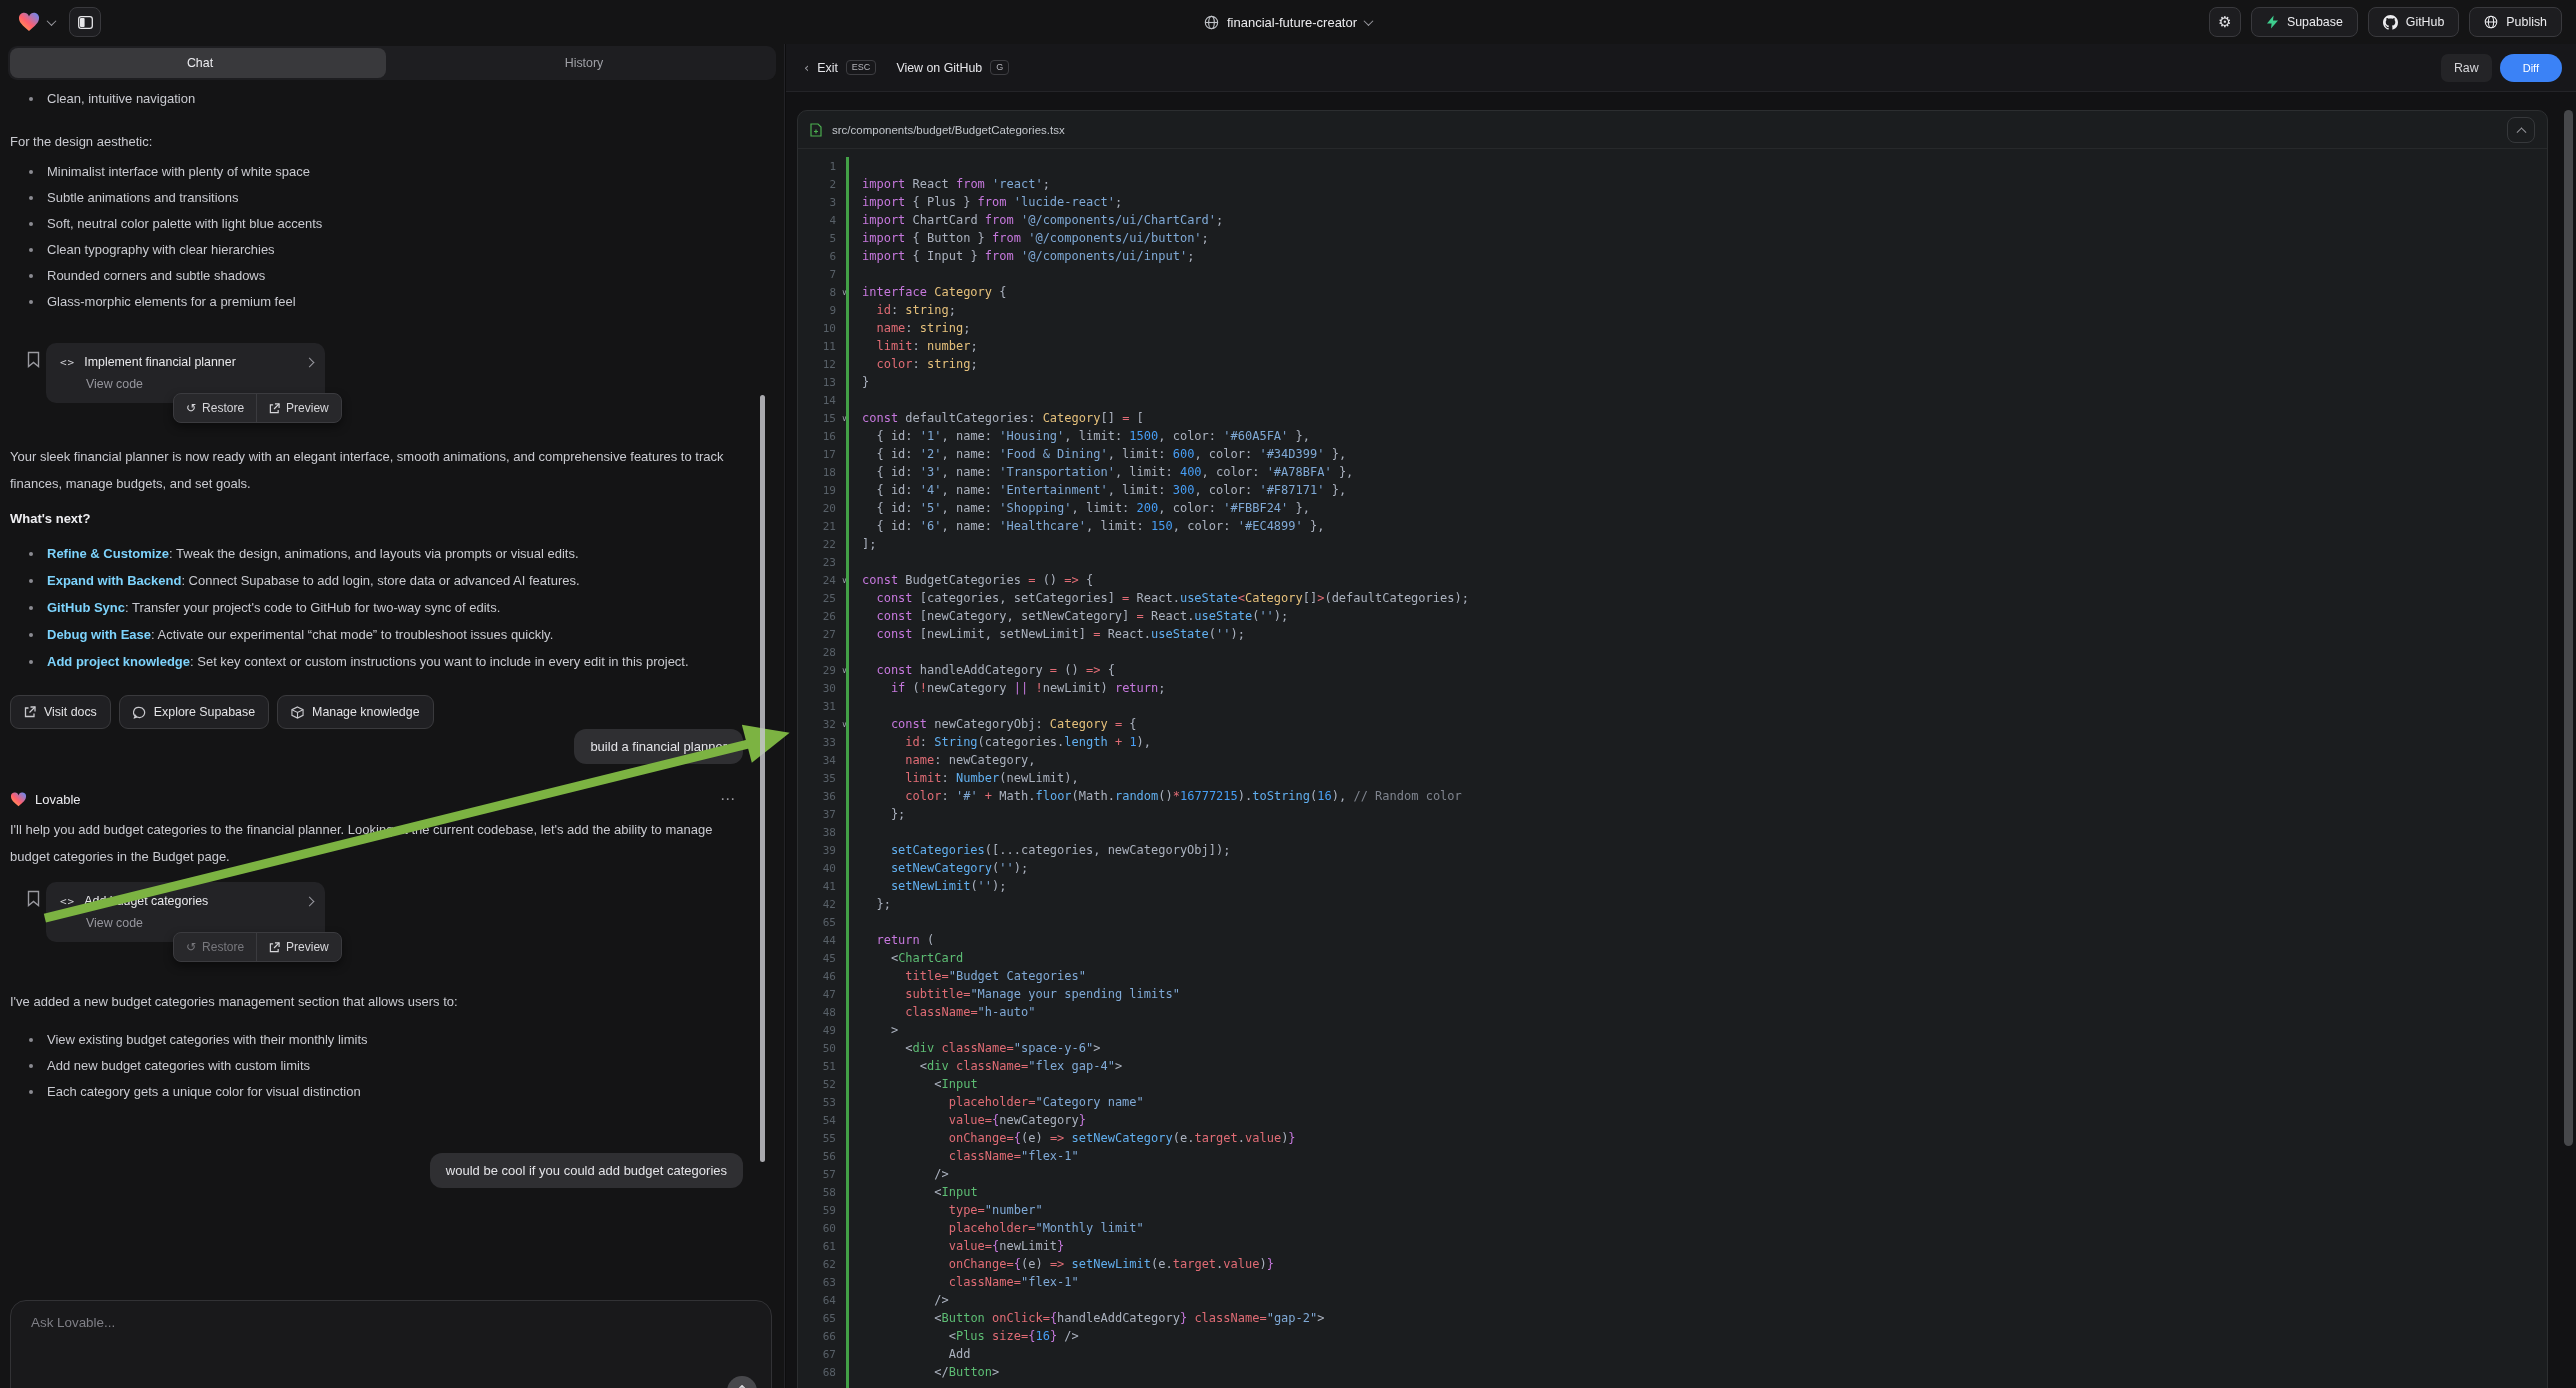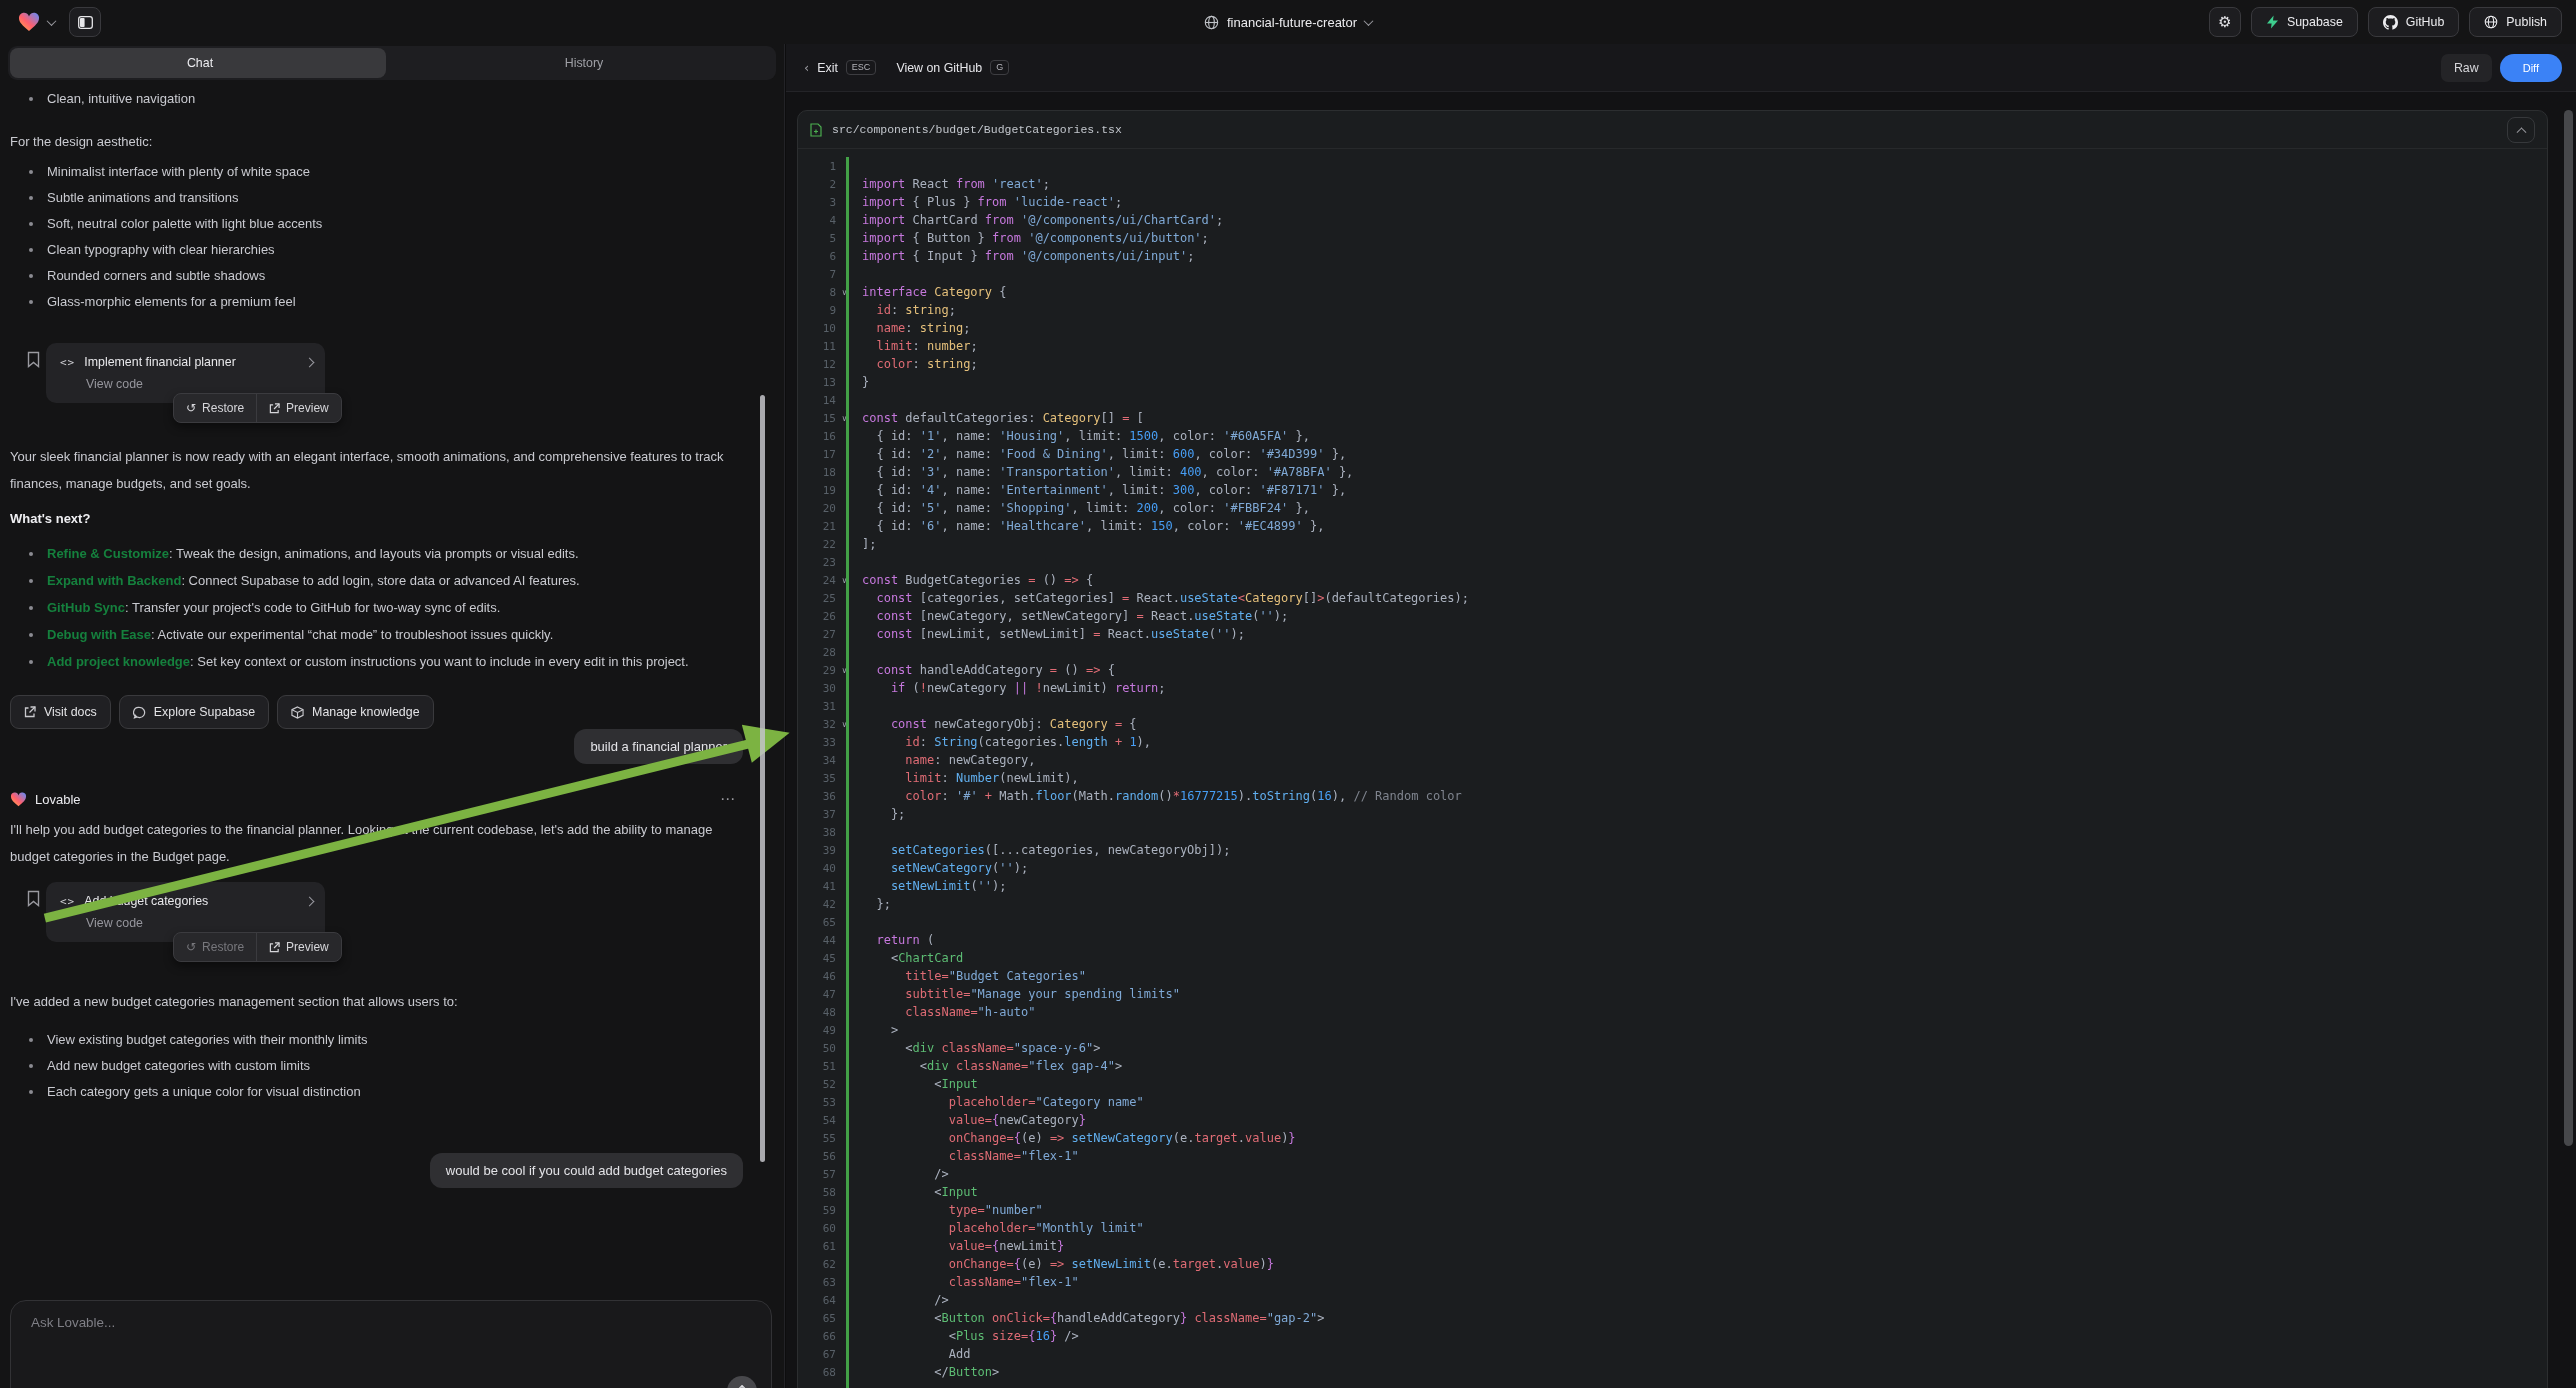--- a/index.html
+++ b/index.html
@@ -26,21 +26,21 @@
   .chat-panel{position:absolute;left:0;top:44px;width:785px;bottom:0;background:#141415;border-right:1px solid #232327}
   .tabs{margin:2px 8px 0 8px;height:34px;background:#1e1e21;border-radius:9px;position:relative;display:flex}
   .tab{flex:1;display:flex;align-items:center;justify-content:center;font-size:12.4px;color:#9fa0a6;z-index:2;cursor:pointer}
   .tab.active{color:#ececf0}
   .tab-pill{position:absolute;left:2px;top:2px;bottom:2px;width:376px;background:#39393c;border-radius:8px;z-index:1}
   .chat-scroll{position:absolute;left:0;top:40px;width:785px;bottom:90px;padding:2px 30px 0 10px;overflow:hidden}
   .bullet-row{display:flex;align-items:flex-start;line-height:26px;font-size:13px;color:#c9cad0}
   .bullet-row .dot{width:4px;height:4px;border-radius:50%;background:#8b8b92;margin:11px 14px 0 19px;flex:none}
   .para{font-size:13px;line-height:27px;color:#c9cad0}
   .bold-head{font-size:13px;font-weight:bold;color:#efeff2}
-  .bt b{color:#15803d}
+  .bt b{color:#7dd3fc}
   
   .card-row{display:flex;align-items:flex-start;position:relative}
   .bm{margin:8px 6px 0 17px;flex:none}
   .action-card{width:279px;background:#232326;border-radius:10px;position:relative}
   .ac-top{display:flex;align-items:center;gap:9px;padding:12px 12px 4px 14px}
   .ac-code{font-family:"DejaVu Sans Mono",monospace;font-size:11px;color:#cfcfd4;letter-spacing:1px}
   .ac-title{font-size:12.4px;color:#e8e8eb;flex:1}
   .ac-view{font-size:12.4px;color:#96969d;padding:4px 0 12px 40px;cursor:pointer}
   .hoverpill{position:absolute;left:127px;bottom:-20px;height:30px;background:#28282b;border:1px solid #3b3b3f;border-radius:8px;display:flex;align-items:center;box-shadow:0 4px 10px rgba(0,0,0,.45);z-index:5}
   .hp-item{display:flex;align-items:center;gap:6px;padding:0 12px;font-size:12px;color:#d6d6da;cursor:pointer;white-space:nowrap}
@@ -60,21 +60,21 @@
   .sendbtn{position:absolute;right:14px;bottom:12px;width:30px;height:30px;border-radius:50%;background:#48484c;display:flex;align-items:center;justify-content:center;color:#d9d9dd;font-size:15px;cursor:pointer}
   
   .code-panel{position:absolute;left:786px;top:44px;right:0;bottom:0;background:#121214}
   .code-header{position:absolute;left:0;top:0;right:0;height:48px;background:#17171a;border-bottom:1px solid #242428;display:flex;align-items:center;padding:0 14px 0 18px}
   .hdr-item{display:flex;align-items:center;gap:8px;font-size:12.4px;color:#e6e6ea;cursor:pointer}
   .keycap{border:1px solid #3d3d41;border-radius:4px;font-size:9px;color:#b4b4ba;padding:2px 5px;line-height:1}
   .rawbtn{height:28px;border-radius:7px;background:#242427;color:#d6d6da;font-size:12.4px;display:flex;align-items:center;padding:0 13px;cursor:pointer}
   .diffbtn{height:28px;border-radius:14px;background:var(--accent-blue);color:#fff;font-size:11px;display:flex;align-items:center;padding:0 23px;margin-left:8px;cursor:pointer}
   .file-card{position:absolute;left:11px;top:66px;width:1751px;height:1294px;background:#1b1d1f;border:1px solid #2c2e30;border-radius:10px;overflow:hidden}
   .file-bar{height:38px;border-bottom:1px solid #27292b;display:flex;align-items:center;gap:10px;padding:0 12px}
-  .file-path{font-family:Liberation Mono, monospace;font-size:11.5px;color:#c2c6cc;flex:1}
+  .file-path{font-family:Liberation Sans, sans-serif;font-size:11.5px;color:#c2c6cc;flex:1}
   .collapsebtn{width:28px;height:26px;border:1px solid #36383b;border-radius:8px;display:flex;align-items:center;justify-content:center;cursor:pointer}
   .code-area{position:absolute;left:0;top:38px;right:0;bottom:0;padding:8px 0 0 10px}
   .diffbar{position:absolute;left:48px;top:8px;width:2.5px;height:1243px;background:var(--diff-added-green)}
   .cl{white-space:pre;height:18px;line-height:18px;font-family:"DejaVu Sans Mono",monospace;font-size:12px}
   .ln{display:inline-block;width:28px;text-align:right;color:#586068;font-size:11px}
   .fold{display:inline-block;width:17px;text-align:center;color:#9aa0aa;font-size:8px;vertical-align:1px;font-family:"DejaVu Sans",sans-serif}
   .codetext{padding-left:9px}
   .tk-k{color:#c678dd}.tk-i{color:#abb2bf}.tk-f{color:#61afef}.tk-s{color:#7fa9d6}
   .tk-n{color:#479ef5}.tk-t{color:#e5c07b}.tk-p{color:#e06c75}.tk-o{color:#e06c75}
   .tk-c{color:#7f848e}.tk-j{color:#5dbd74}

